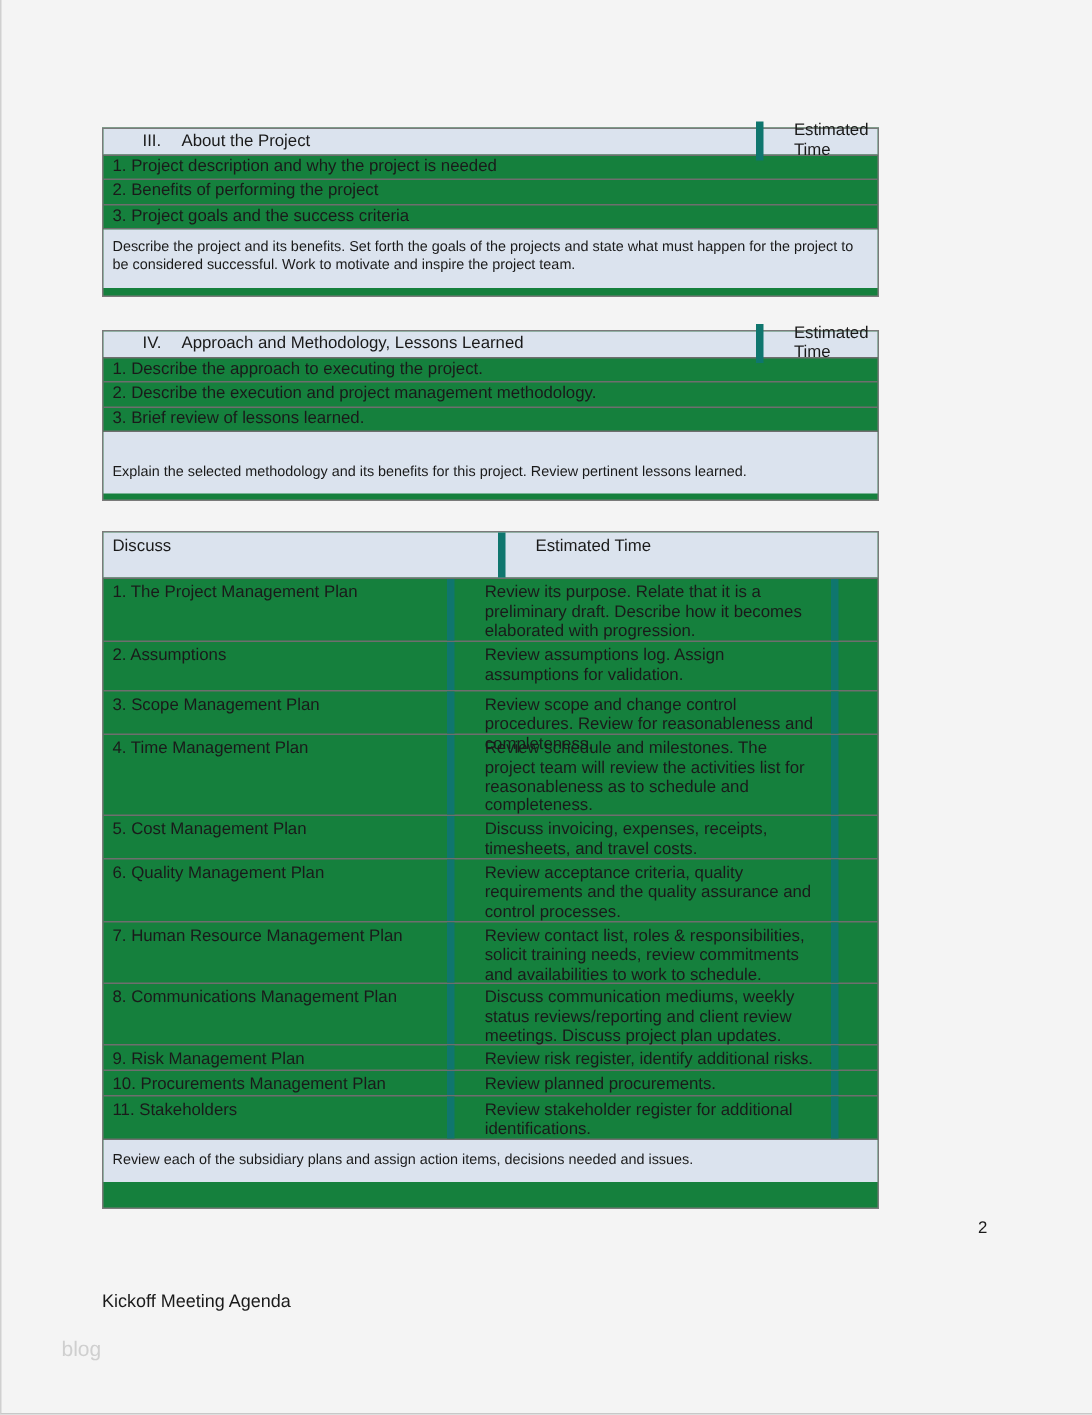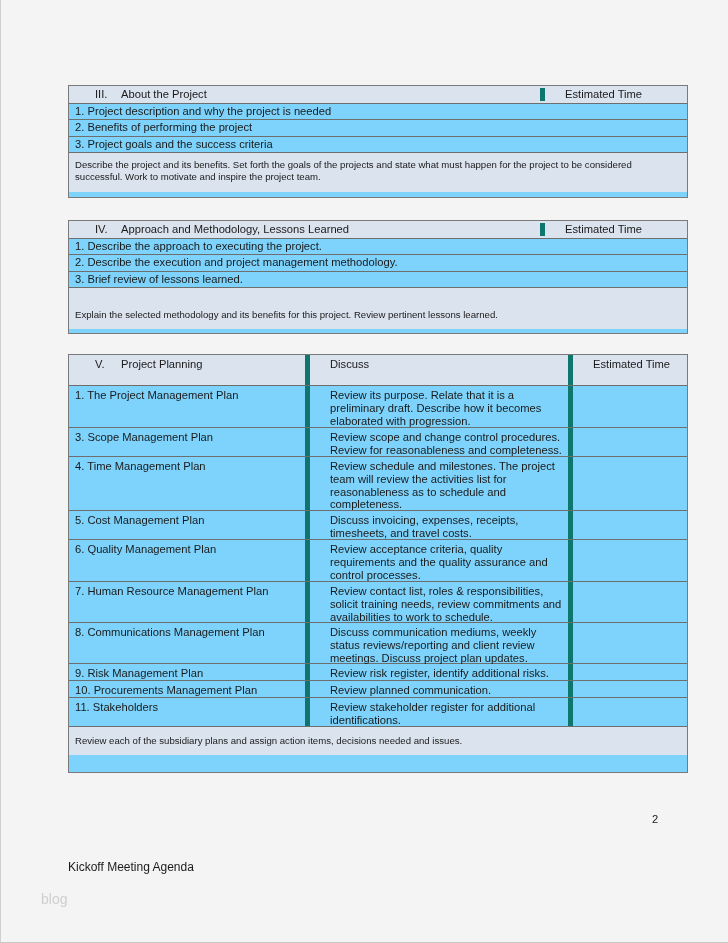--- a/index.html
+++ b/index.html
@@ -10,24 +10,24 @@
     color: #1a1a1a;
     position: relative;
     overflow: hidden;
     box-sizing: border-box;
     border-left: 1px solid #d0d0d0;
     border-bottom: 1px solid #c8c8c8;
   }
   .tbl {
     position: absolute;
     left: 67px;
-    width: 620px;
+    width: 518px;
     border: 1.5px solid #7a7a7a;
     box-sizing: border-box;
-    background: #7dd3fc;
+    background: #15803d;
     font-size: 11.2px;
   }
   .row { display: flex; border-top: 1px solid #6e6e6e; box-sizing: border-box; }
   .row:first-child { border-top: none; }
   .cell { box-sizing: border-box; padding: 0 6px; line-height: 12.8px; }
   .cell + .cell { border-left: 5px solid #0f766e; padding-left: 20px; }
   .hdr { background: #dbe3ee; }
   .note { background: #dbe3ee; font-size: 9.6px; line-height: 12.4px; padding: 8px 6px; box-sizing: border-box; }
   .roman { display: inline-block; width: 46px; padding-left: 20px; box-sizing: border-box; }
 
@@ -93,29 +93,31 @@
     <div class="cell c1">3.  Brief review of lessons learned.</div>
     <div class="cell c2"></div>
   </div>
   <div class="row" style="height:46px;align-items:flex-start;">
     <div class="note" style="width:100%;padding-top:21px;">Explain the selected methodology and its benefits for this project. Review pertinent lessons learned.</div>
   </div>
 </div>
 
 <div class="tbl t3" style="top:354px;">
   <div class="row hdr" style="height:30px;">
-    <div class="cell c1">
-      <span class="roman">V.</span><span>Project Planning</span>
-    </div>
     <div class="cell c2">Discuss</div>
     <div class="cell c3">Estimated Time</div>
   </div>
   <div class="row" style="height:42px;">
     <div class="cell c1">1.  The Project Management Plan</div>
     <div class="cell c2">Review its purpose. Relate that it is a preliminary draft. Describe how it becomes elaborated with progression.</div>
+    <div class="cell c3"></div>
+  </div>
+  <div class="row" style="height:33px;">
+    <div class="cell c1">2.  Assumptions</div>
+    <div class="cell c2">Review assumptions log. Assign assumptions for validation.</div>
     <div class="cell c3"></div>
   </div>
   <div class="row" style="height:29px;">
     <div class="cell c1">3.  Scope Management Plan</div>
     <div class="cell c2">Review scope and change control procedures. Review for reasonableness and completeness.</div>
     <div class="cell c3"></div>
   </div>
   <div class="row" style="height:54px;">
     <div class="cell c1">4. Time Management Plan</div>
     <div class="cell c2">Review schedule and milestones. The project team will review the activities list for reasonableness as to schedule and completeness.</div>
@@ -141,21 +143,21 @@
     <div class="cell c2">Discuss communication mediums, weekly status reviews/reporting and client review meetings. Discuss project plan updates.</div>
     <div class="cell c3"></div>
   </div>
   <div class="row" style="height:17px;">
     <div class="cell c1">9. Risk Management Plan</div>
     <div class="cell c2">Review risk register, identify additional risks.</div>
     <div class="cell c3"></div>
   </div>
   <div class="row" style="height:17px;">
     <div class="cell c1">10. Procurements Management Plan</div>
-    <div class="cell c2">Review planned communication.</div>
+    <div class="cell c2">Review planned procurements.</div>
     <div class="cell c3"></div>
   </div>
   <div class="row" style="height:29px;">
     <div class="cell c1">11. Stakeholders</div>
     <div class="cell c2">Review stakeholder register for additional identifications.</div>
     <div class="cell c3"></div>
   </div>
   <div class="row" style="height:46px;align-items:flex-start;">
     <div class="note" style="width:100%;padding-top:8px;">Review each of the subsidiary plans and assign action items, decisions needed and issues.</div>
   </div>

